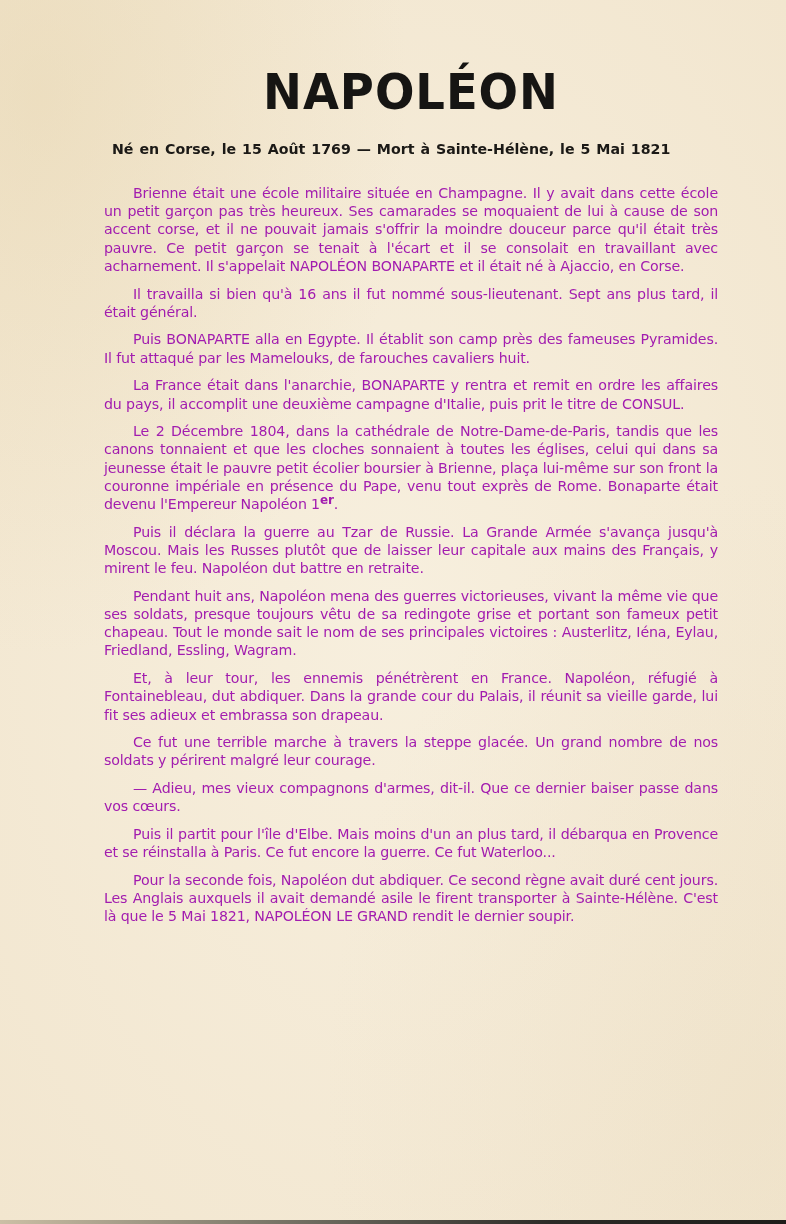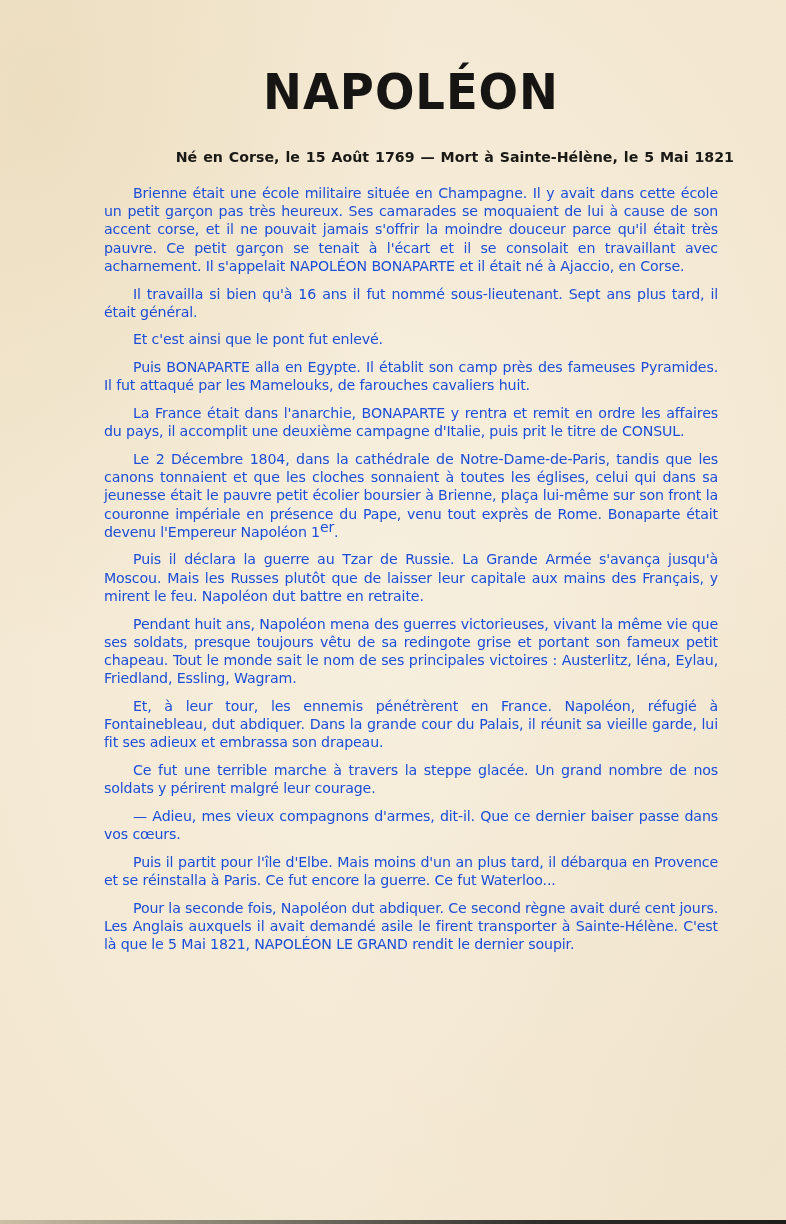--- a/index.html
+++ b/index.html
@@ -46,62 +46,62 @@
       line-height: 60px;
       color: #161513;
       margin: 0;
       transform: scaleX(0.93);
     }
     .subtitle {
       position: absolute;
       top: 132px;
       left: 0;
       width: 614px;
-      text-align: right;
+      text-align: left;
       font-family: "DejaVu Sans", sans-serif;
       font-weight: bold;
       font-size: 14.2px;
       line-height: 18px;
       color: #1b1916;
-      margin: 16px;
+      margin: 8px;
       word-spacing: 1px;
     }
     .body-text {
       position: absolute;
       top: 184px;
       left: 0;
       width: 614px;
     }
     .para {
       margin: 0 0 9.5px 0;
       text-indent: 29px;
       text-align: justify;
       font-family: "DejaVu Sans", sans-serif;
       font-size: 14.2px;
       line-height: 18.2px;
-      color: #1d4ed8;
+      color: #a21caf;
       letter-spacing: -0.15px;
     }
     .para sup {
-      font-size: 14px;
+      font-size: 12px;
       line-height: 0;
       vertical-align: 5px;
+      font-weight: bold;
     }
   </style>
 </head>
 <body>
 
 <div class="page">
   <h1 class="title">NAPOLÉON</h1>
   <div class="subtitle">Né en Corse, le 15 Août 1769 — Mort à Sainte-Hélène, le 5 Mai 1821</div>
 
   <div class="body-text">
     <p class="para">Brienne était une école militaire située en Champagne. Il y avait dans cette école un petit garçon pas très heureux. Ses camarades se moquaient de lui à cause de son accent corse, et il ne pouvait jamais s'offrir la moindre douceur parce qu'il était très pauvre. Ce petit garçon se tenait à l'écart et il se consolait en travaillant avec acharnement. Il s'appelait NAPOLÉON BONAPARTE et il était né à Ajaccio, en Corse.</p>
     <p class="para">Il travailla si bien qu'à 16 ans il fut nommé sous-lieutenant. Sept ans plus tard, il était général.</p>
-    <p class="para">Et c'est ainsi que le pont fut enlevé.</p>
     <p class="para">Puis BONAPARTE alla en Egypte. Il établit son camp près des fameuses Pyramides. Il fut attaqué par les Mamelouks, de farouches cavaliers huit.</p>
     <p class="para">La France était dans l'anarchie, BONAPARTE y rentra et remit en ordre les affaires du pays, il accomplit une deuxième campagne d'Italie, puis prit le titre de CONSUL.</p>
     <p class="para"><span>Le 2 Décembre 1804, dans la cathédrale de Notre-Dame-de-Paris, tandis que les canons tonnaient et que les cloches sonnaient à toutes les églises, celui qui dans sa jeunesse était le pauvre petit écolier boursier à Brienne, plaça lui-même sur son front la couronne impériale en présence du Pape, venu tout exprès de Rome. Bonaparte était devenu l'Empereur Napoléon 1</span><sup>er</sup><span>.</span></p>
     <p class="para">Puis il déclara la guerre au Tzar de Russie. La Grande Armée s'avança jusqu'à Moscou. Mais les Russes plutôt que de laisser leur capitale aux mains des Français, y mirent le feu. Napoléon dut battre en retraite.</p>
     <p class="para">Pendant huit ans, Napoléon mena des guerres victorieuses, vivant la même vie que ses soldats, presque toujours vêtu de sa redingote grise et portant son fameux petit chapeau. Tout le monde sait le nom de ses principales victoires : Austerlitz, Iéna, Eylau, Friedland, Essling, Wagram.</p>
     <p class="para">Et, à leur tour, les ennemis pénétrèrent en France. Napoléon, réfugié à Fontainebleau, dut abdiquer. Dans la grande cour du Palais, il réunit sa vieille garde, lui fit ses adieux et embrassa son drapeau.</p>
     <p class="para">Ce fut une terrible marche à travers la steppe glacée. Un grand nombre de nos soldats y périrent malgré leur courage.</p>
     <p class="para">— Adieu, mes vieux compagnons d'armes, dit-il. Que ce dernier baiser passe dans vos cœurs.</p>
     <p class="para">Puis il partit pour l'île d'Elbe. Mais moins d'un an plus tard, il débarqua en Provence et se réinstalla à Paris. Ce fut encore la guerre. Ce fut Waterloo...</p>
     <p class="para">Pour la seconde fois, Napoléon dut abdiquer. Ce second règne avait duré cent jours. Les Anglais auxquels il avait demandé asile le firent transporter à Sainte-Hélène. C'est là que le 5 Mai 1821, NAPOLÉON LE GRAND rendit le dernier soupir.</p>

